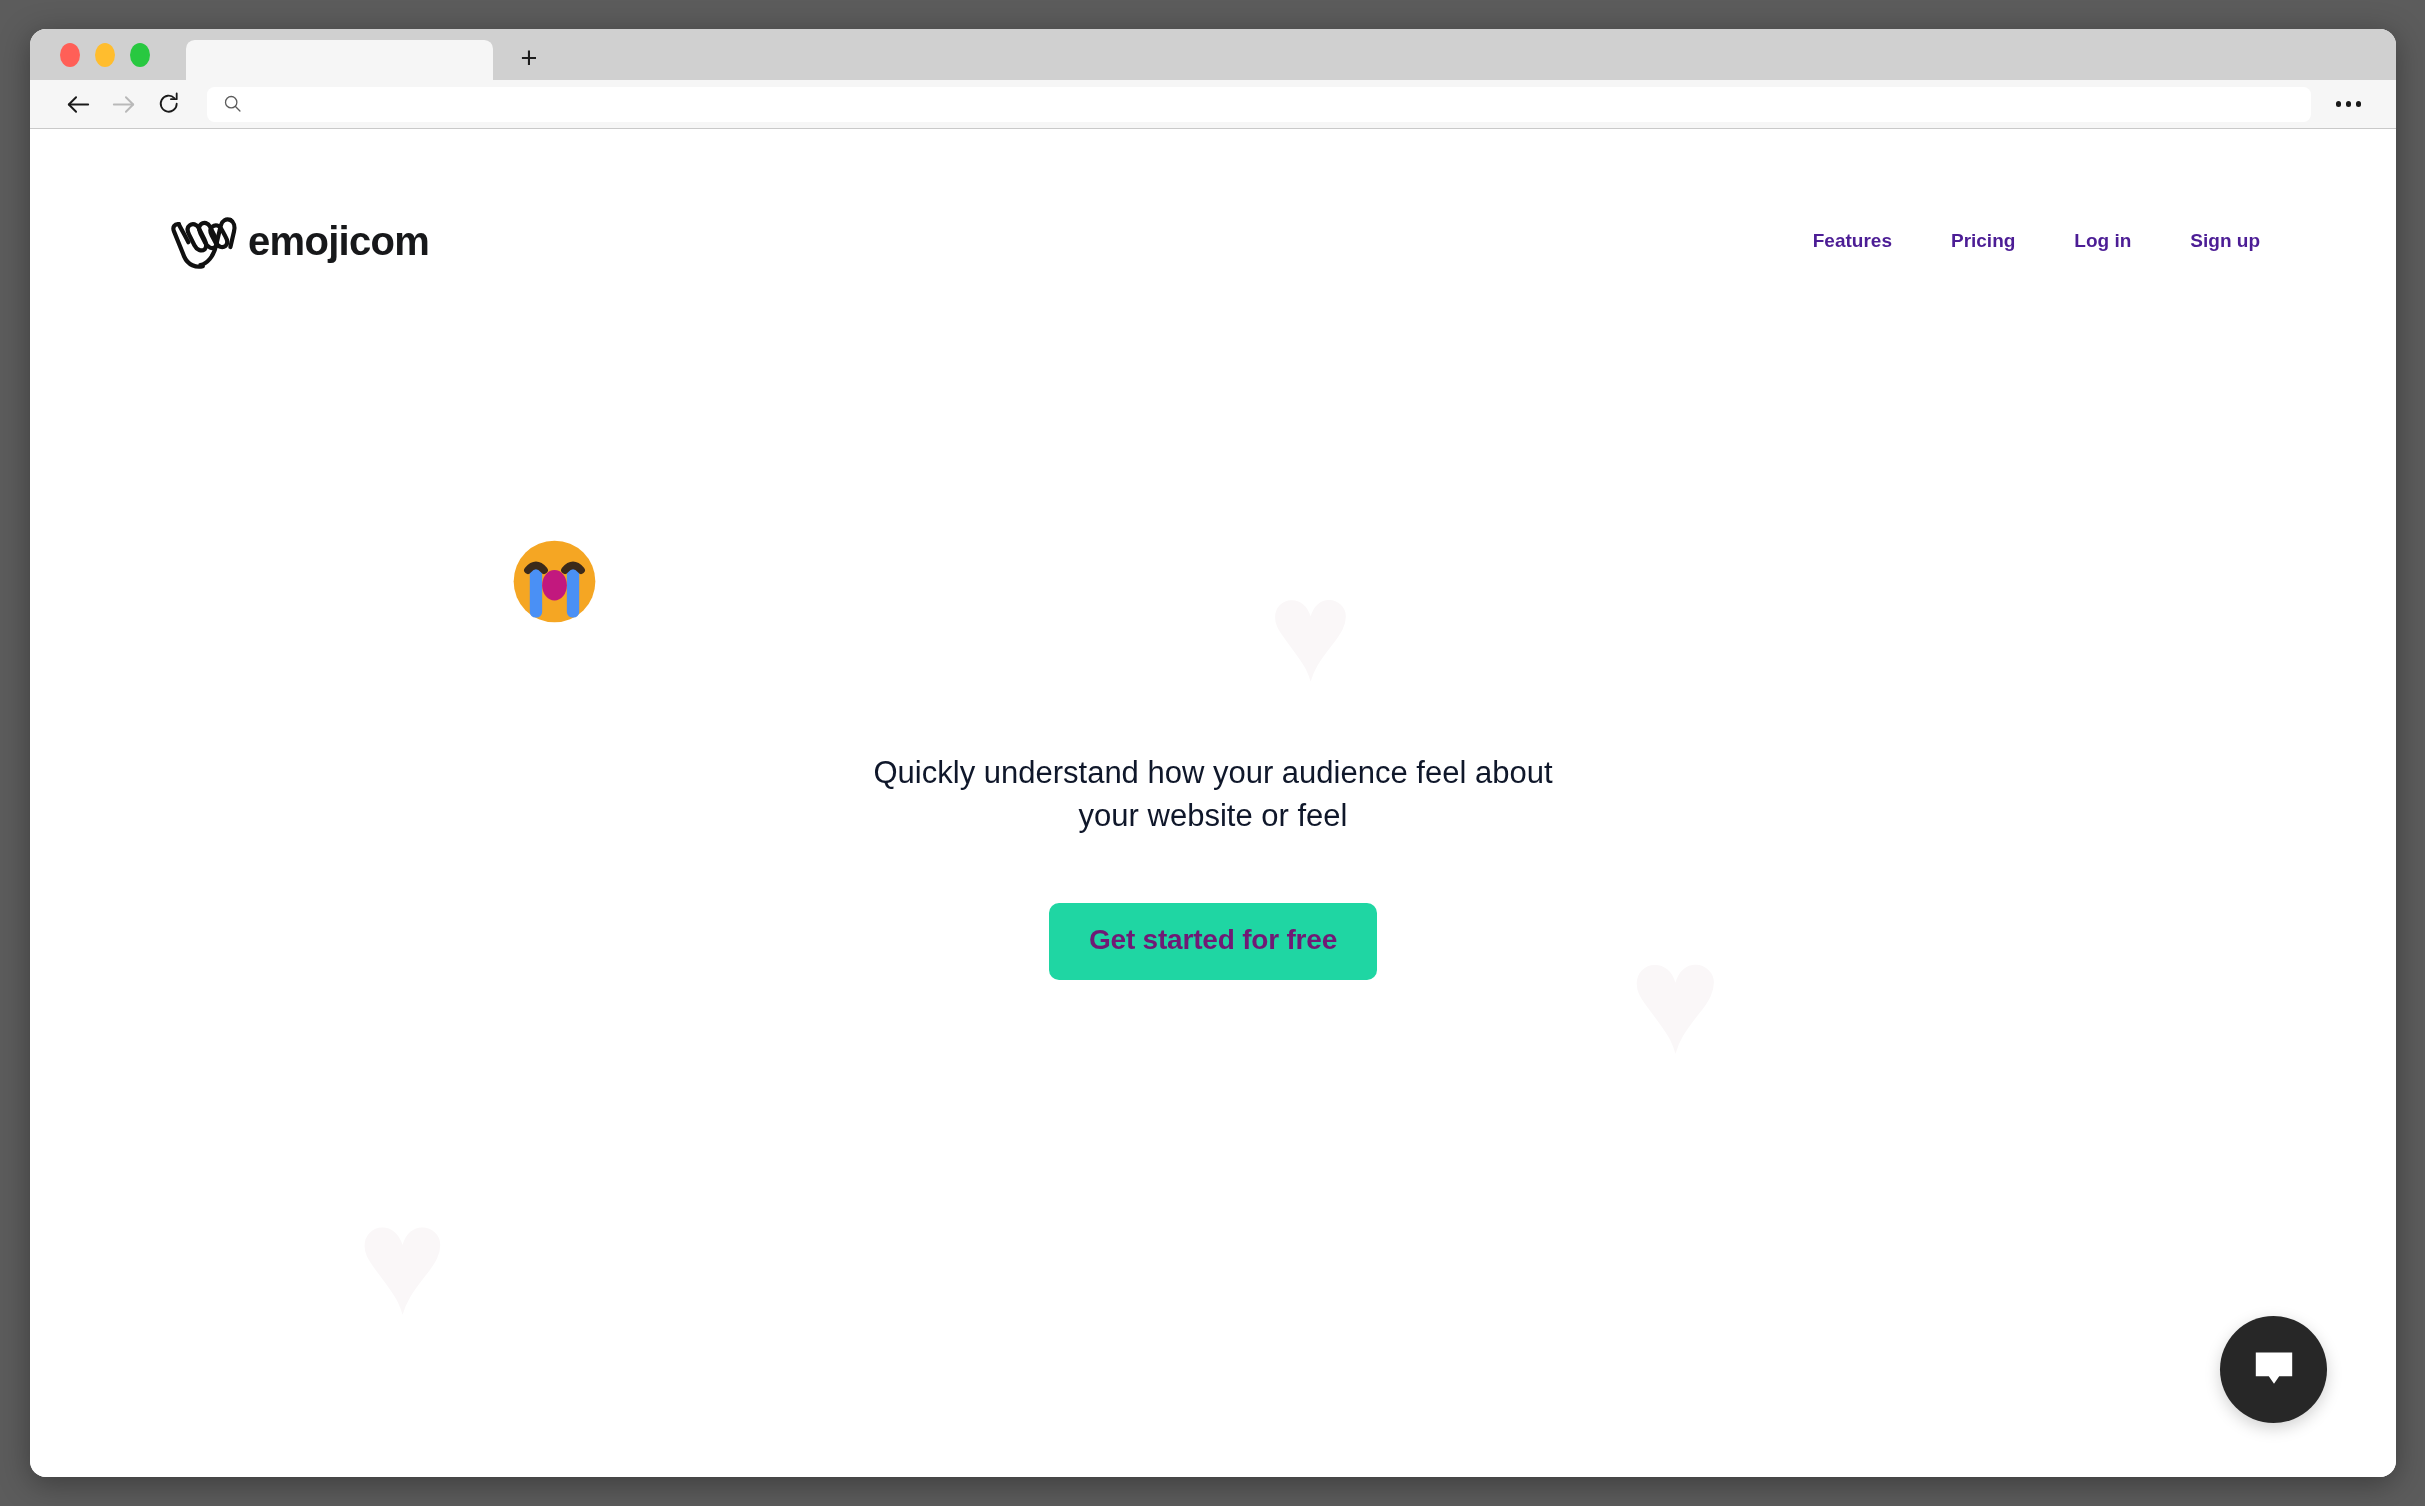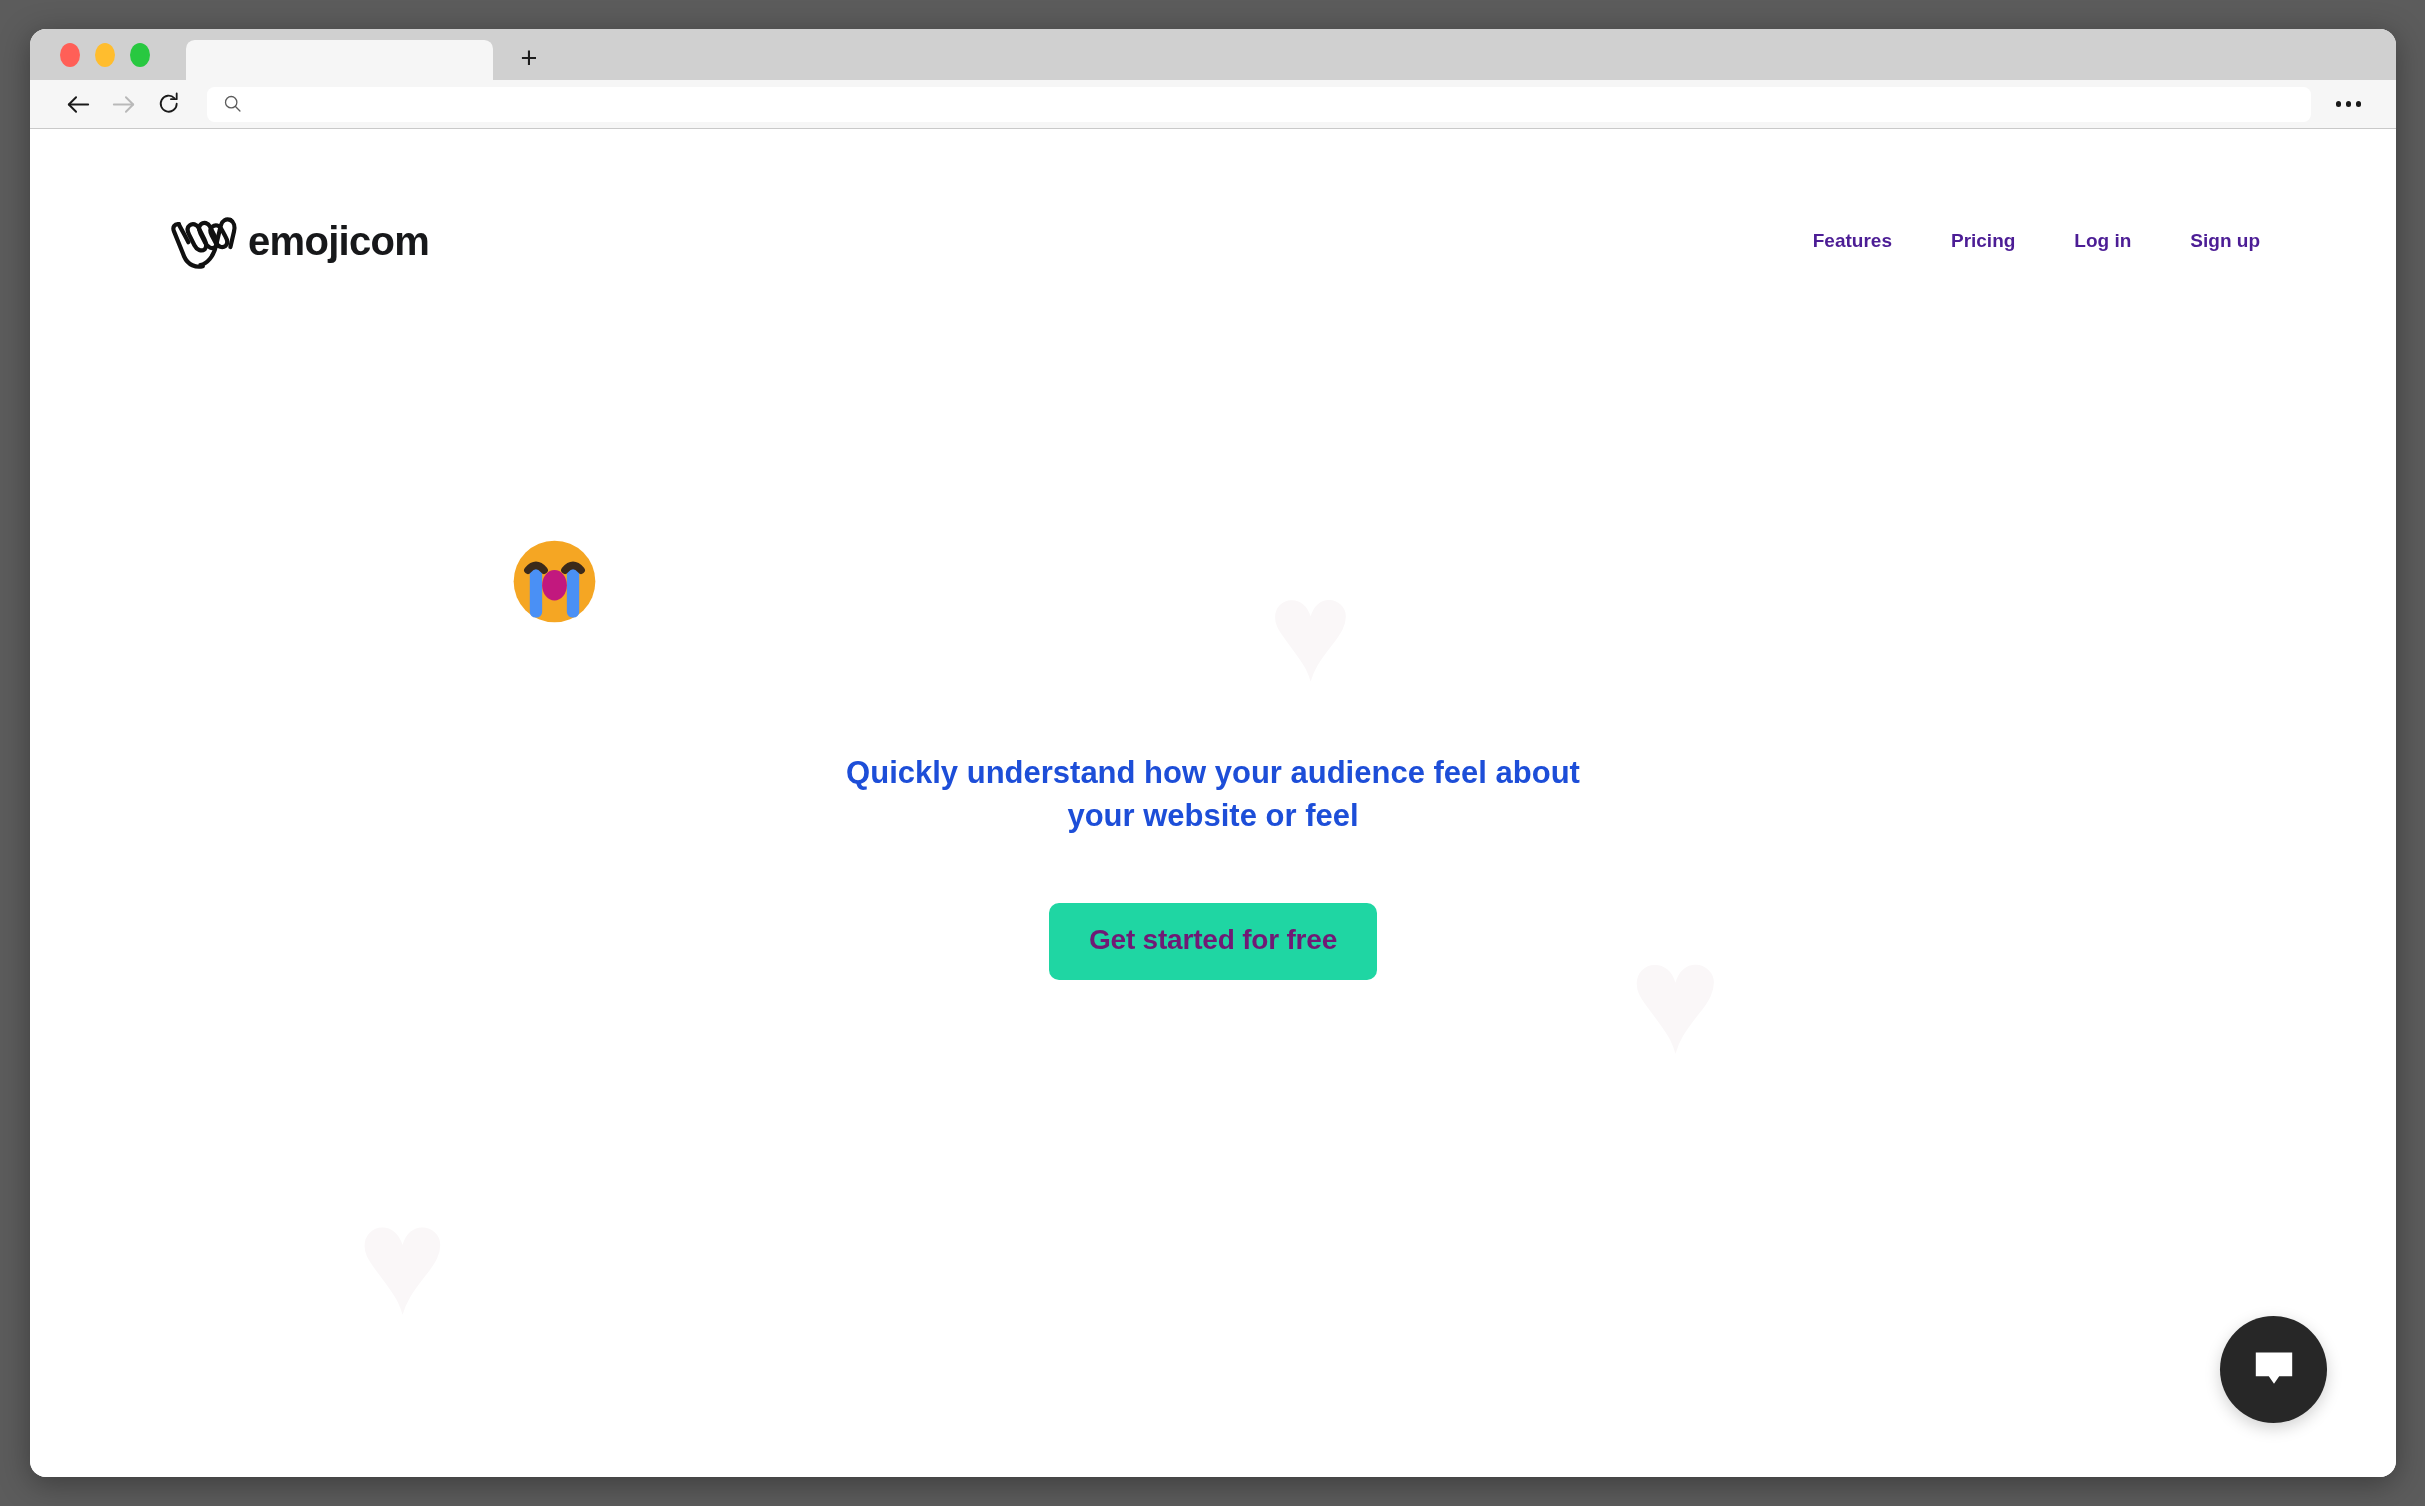--- a/index.html
+++ b/index.html
@@ -219,23 +219,23 @@
     line-height: 1.12;
     letter-spacing: -2.2px;
     color: #19191b;
     text-align: center;
     max-width: 1023px;
   }
   .hero-sub {
     margin-top: 35px;
     font-size: 31px;
     line-height: 1.38;
-    color: #1d4ed8;
+    color: #0f172a;
     text-align: center;
-    font-weight: 700;
+    font-weight: 400;
     max-width: 948px;
   }
   .cta-button {
     margin-top: 65px;
     background: #1fd6a3;
     color: #701a75;
     font-size: 28px;
     font-weight: 700;
     border: none;
     border-radius: 10px;

